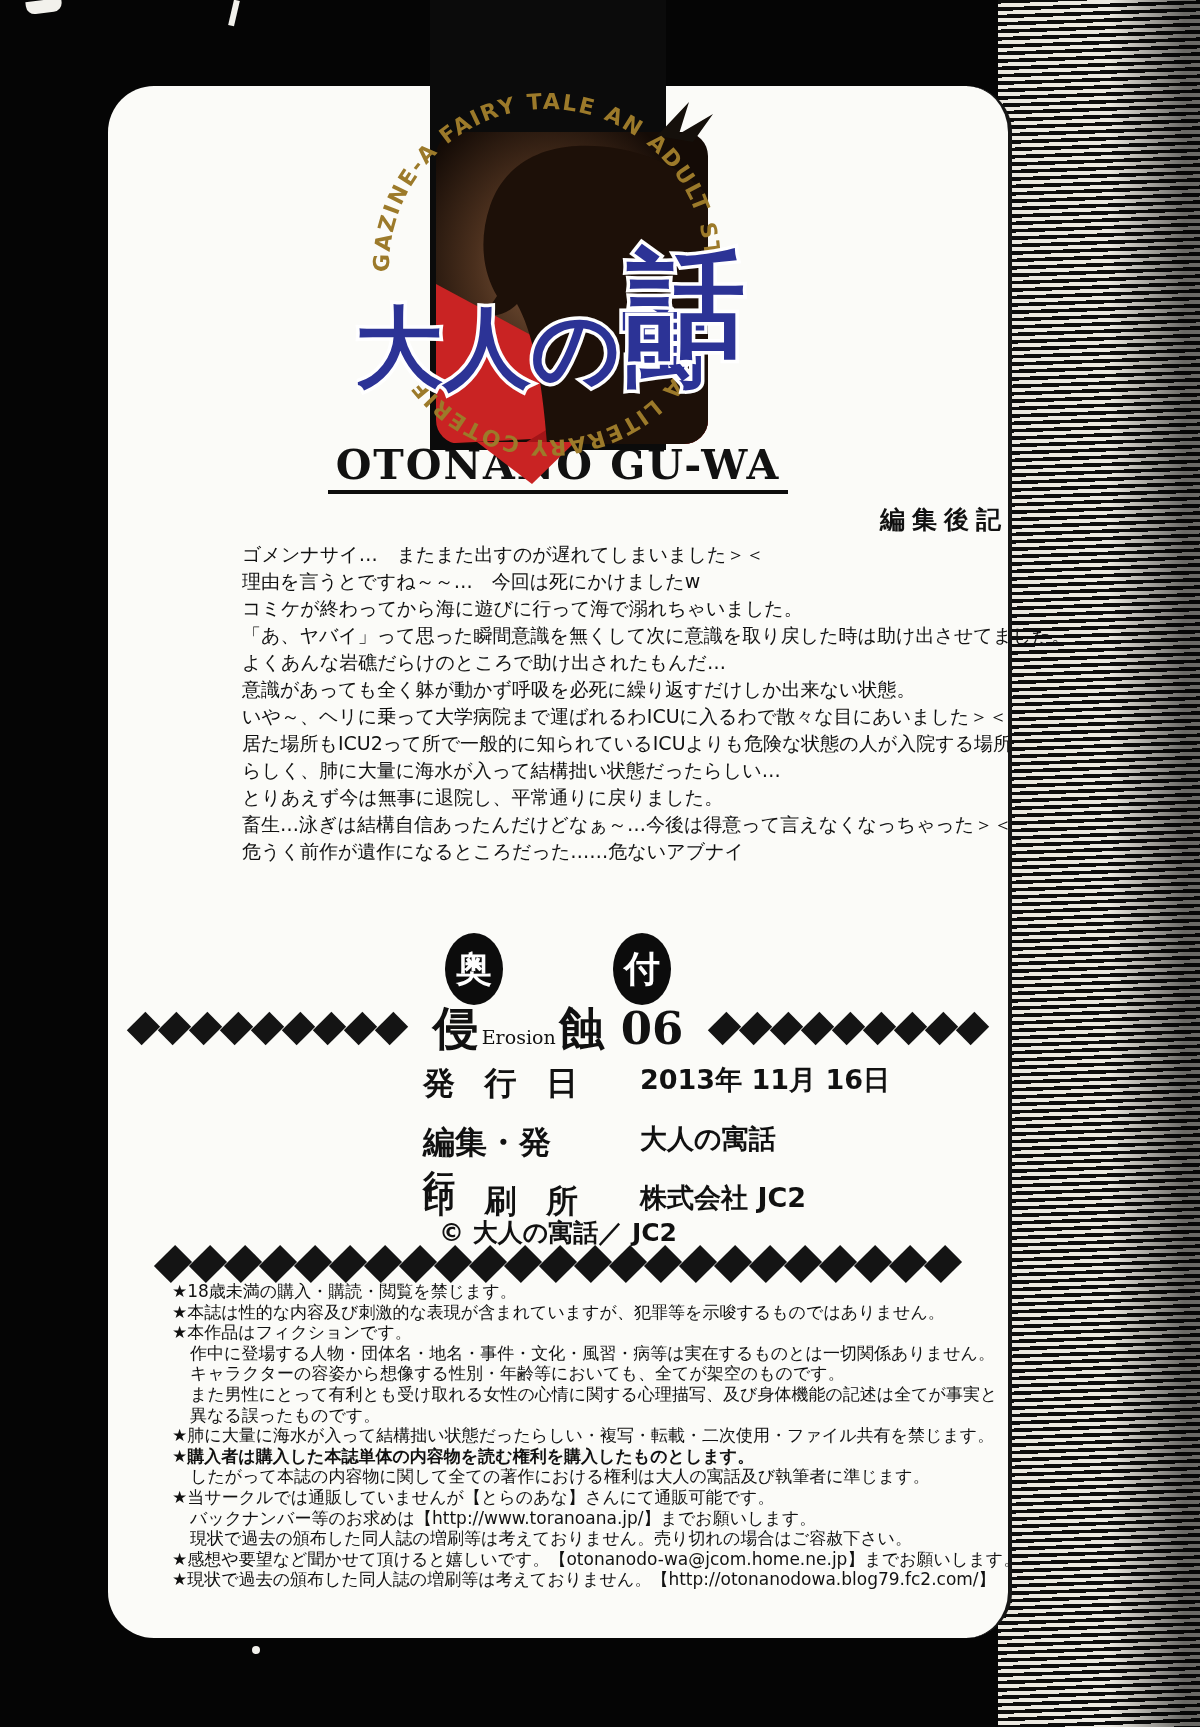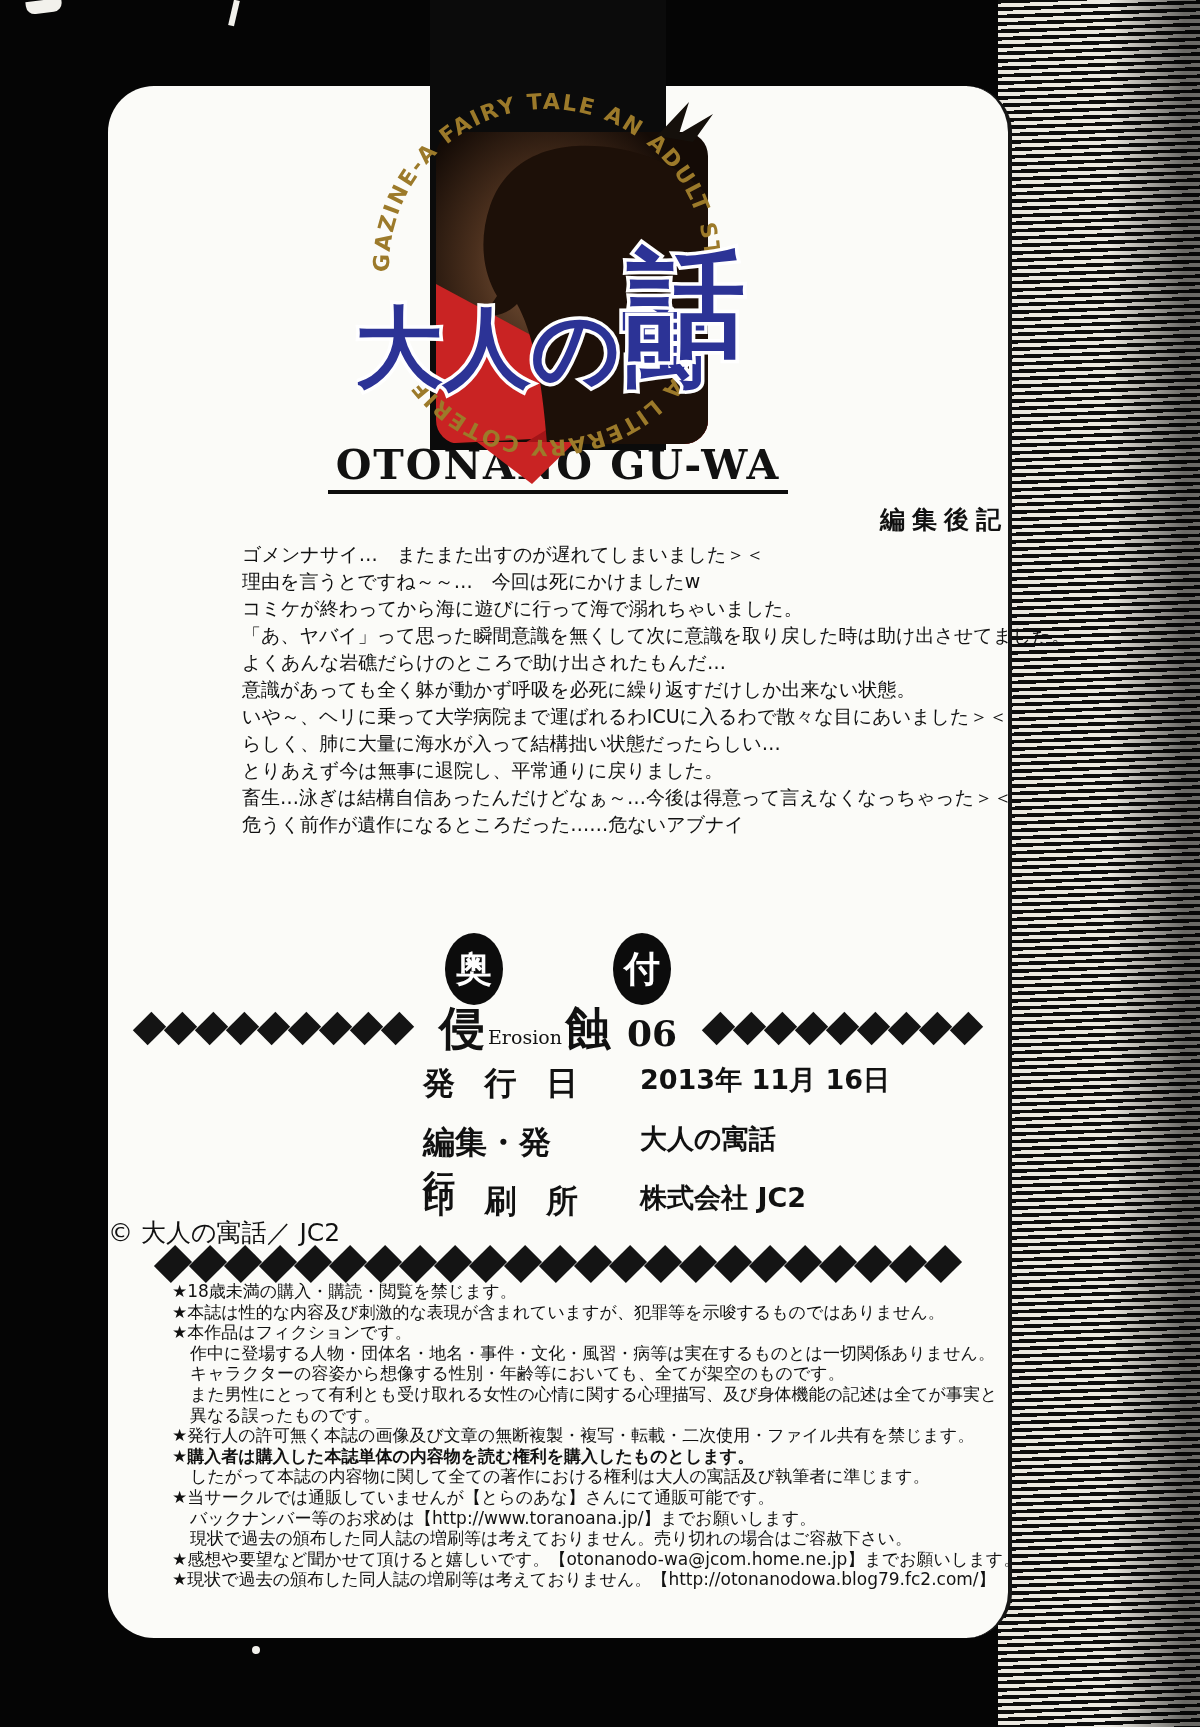--- a/index.html
+++ b/index.html
@@ -44,31 +44,31 @@
   .series-row{position:absolute;left:0;right:0;top:916px;height:52px;display:flex;
         align-items:center;justify-content:center;}
   .diamond{width:21px;height:21px;background:#141414;transform:rotate(45deg) scale(1,1.25);
         margin:0 5px;flex:0 0 auto;}
   .diamond.lg{width:24px;height:24px;margin:0 5.5px;}
   .d-host{display:flex;align-items:center;}
   .series-title{display:flex;align-items:flex-end;margin:0 26px;}
   .seal{font-family:"DejaVu Serif","Liberation Serif",serif;font-weight:bold;font-size:46px;line-height:1;}
   .erosion{font-family:"DejaVu Serif","Liberation Serif",serif;font-size:19px;line-height:1;
         margin:0 3px 4px 3px;}
-  .series-num{font-family:"DejaVu Serif","Liberation Serif",serif;font-weight:bold;font-size:36px;
+  .series-num{font-family:"DejaVu Serif","Liberation Serif",serif;font-weight:bold;font-size:45px;
         line-height:1;margin-left:16px;}
 
   .info-rows{position:absolute;left:0;top:976px;width:100%;}
   .info-row{position:relative;height:59px;}
   .info-label{position:absolute;left:315px;width:155px;font-size:32px;font-weight:bold;
         text-align-last:justify;}
   .info-value{position:absolute;left:505px;font-size:27px;font-weight:bold;margin-left:27px;}
 
-  .copyright{position:absolute;left:0;right:0;top:1130px;
-        font-size:25px;font-weight:normal;}
+  .copyright{position:absolute;left:0;right:0;top:1130px;text-align:center;
+        font-size:25px;font-weight:bold;}
 
   .diamond-row-full{position:absolute;left:0;right:0;top:1158px;display:flex;
         justify-content:center;align-items:center;height:40px;}
 
   .legal{position:absolute;left:64px;top:1195px;width:810px;font-size:17px;line-height:20.6px;
         white-space:nowrap;}
   .legal-line.indent{padding-left:18px;}
   .legal-line.bold{font-weight:bold;}
 
   .logo-kanji{fill:#2c3396;stroke:#ffffff;stroke-width:7;paint-order:stroke;font-weight:bold;
@@ -100,20 +100,21 @@
       <div class="aw-line">ゴメンナサイ…　またまた出すのが遅れてしまいました＞＜</div>
           <div class="aw-line">理由を言うとですね～～…　今回は死にかけましたw</div>
         </div>
       <div>
 
       <div class="aw-line">コミケが終わってから海に遊びに行って海で溺れちゃいました。</div>
           <div class="aw-line">「あ、ヤバイ」って思った瞬間意識を無くして次に意識を取り戻した時は助け出させてました。</div>
           <div class="aw-line">よくあんな岩礁だらけのところで助け出されたもんだ…</div>
           <div class="aw-line">意識があっても全く躰が動かず呼吸を必死に繰り返すだけしか出来ない状態。</div>
           <div class="aw-line">いや～、ヘリに乗って大学病院まで運ばれるわICUに入るわで散々な目にあいました＞＜</div>
+          <div class="aw-line">居た場所もICU2って所で一般的に知られているICUよりも危険な状態の人が入院する場所</div>
           <div class="aw-line">らしく、肺に大量に海水が入って結構拙い状態だったらしい…</div>
           <div class="aw-line">とりあえず今は無事に退院し、平常通りに戻りました。</div>
           <div class="aw-line">畜生…泳ぎは結構自信あったんだけどなぁ～…今後は得意って言えなくなっちゃった＞＜</div>
           <div class="aw-line">危うく前作が遺作になるところだった……危ないアブナイ</div>
         </div>
     </div>
 
     <div class="okuzuke">
       <span class="circle">奥</span>
       <span class="circle">付</span>
@@ -201,21 +202,21 @@
 
     <div class="legal">
 
     <div class="legal-line">★18歳未満の購入・購読・閲覧を禁じます。</div>
         <div class="legal-line">★本誌は性的な内容及び刺激的な表現が含まれていますが、犯罪等を示唆するものではありません。</div>
         <div class="legal-line">★本作品はフィクションです。</div>
         <div class="legal-line indent">作中に登場する人物・団体名・地名・事件・文化・風習・病等は実在するものとは一切関係ありません。</div>
         <div class="legal-line indent">キャラクターの容姿から想像する性別・年齢等においても、全てが架空のものです。</div>
         <div class="legal-line indent">また男性にとって有利とも受け取れる女性の心情に関する心理描写、及び身体機能の記述は全てが事実と</div>
         <div class="legal-line indent">異なる誤ったものです。</div>
-        <div class="legal-line">★発行人の許可無く本誌の画像及び文章の無断複製・複写・転載・二次使用・ファイル共有を禁じます。</div>
+        <div class="legal-line">★肺に大量に海水が入って結構拙い状態だったらしい・複写・転載・二次使用・ファイル共有を禁じます。</div>
         <div class="legal-line bold">★購入者は購入した本誌単体の内容物を読む権利を購入したものとします。</div>
         <div class="legal-line indent">したがって本誌の内容物に関して全ての著作における権利は大人の寓話及び執筆者に準じます。</div>
         <div class="legal-line">★当サークルでは通販していませんが【とらのあな】さんにて通販可能です。</div>
         <div class="legal-line indent">バックナンバー等のお求めは【http://www.toranoana.jp/】までお願いします。</div>
         <div class="legal-line indent">現状で過去の頒布した同人誌の増刷等は考えておりません。売り切れの場合はご容赦下さい。</div>
         <div class="legal-line">★感想や要望など聞かせて頂けると嬉しいです。【otonanodo-wa@jcom.home.ne.jp】までお願いします。</div>
         <div class="legal-line">★現状で過去の頒布した同人誌の増刷等は考えておりません。【http://otonanodowa.blog79.fc2.com/】</div>
       </div>
 
   </div>

